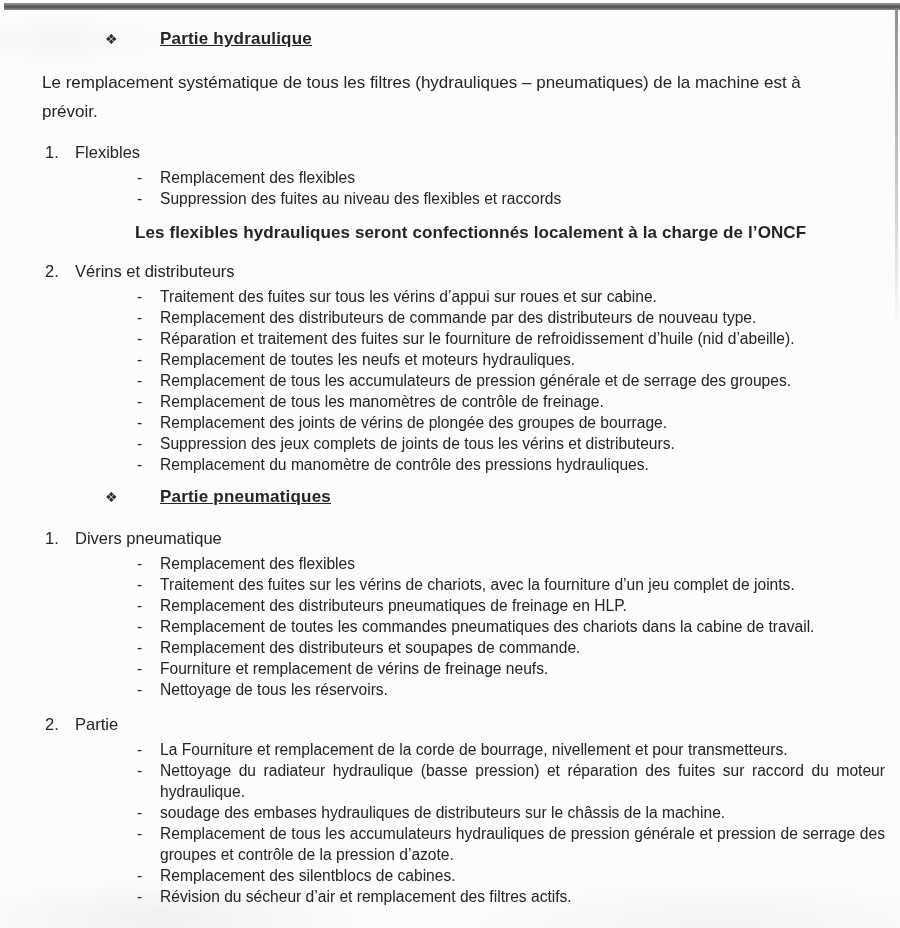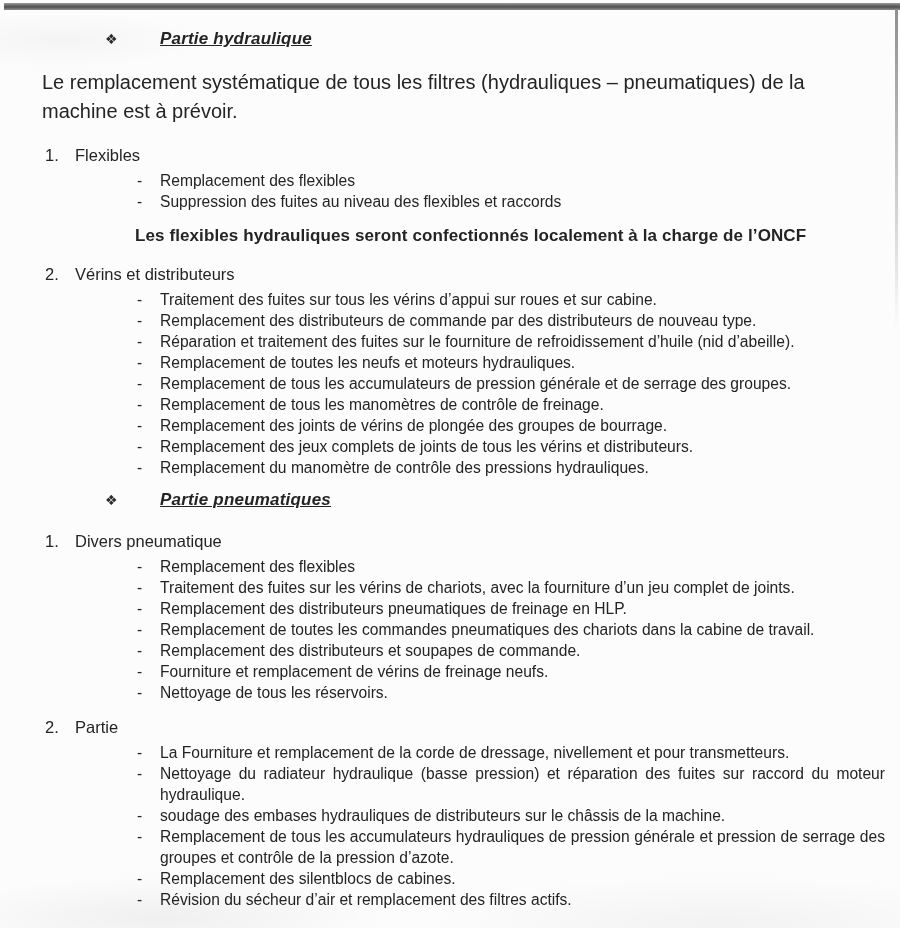--- a/index.html
+++ b/index.html
@@ -36,29 +36,28 @@
     margin-left:63px;
     font-size:17px;font-weight:bold;
   }
   .part-heading .diamond{
     width:55px;flex:0 0 55px;
     font-size:14px;font-weight:normal;color:#2b2b2b;
   }
   .part-heading .part-title{
     text-decoration:underline;
     letter-spacing:0.2px;
-    font-style:italic;
   }
   .ph1{margin-top:19px;}
   .ph2{margin-top:12px;}
   
   .intro{
     margin-top:19px;
     width:798px;
-    font-size:20px;line-height:29px;
+    font-size:17px;line-height:29px;
   }
   
   .num-heading{
     display:flex;align-items:baseline;
     margin-left:3px;
     font-size:16.5px;
   }
   .num-heading .num{width:30px;flex:0 0 30px;}
   .num-heading .num-title{}
   .nh-s1{margin-top:13px;}
@@ -145,21 +144,21 @@
       <div class="li">
         <span class="dash">-</span>
         <span class="li-text">Remplacement de tous les manomètres de contrôle de freinage.</span>
       </div>
       <div class="li">
         <span class="dash">-</span>
         <span class="li-text">Remplacement des joints de vérins de plongée des groupes de bourrage.</span>
       </div>
       <div class="li">
         <span class="dash">-</span>
-        <span class="li-text">Remplacement des jeux complets de joints de tous les vérins et distributeurs.</span>
+        <span class="li-text">Suppression des jeux complets de joints de tous les vérins et distributeurs.</span>
       </div>
       <div class="li">
         <span class="dash">-</span>
         <span class="li-text">Remplacement du manomètre de contrôle des pressions hydrauliques.</span>
       </div>
     </div>
 
     <div class="part-heading ph2">
       <span class="diamond">❖</span>
       <span class="part-title">Partie pneumatiques</span>
@@ -200,21 +199,21 @@
       </div>
     </div>
 
     <div class="num-heading nh-s4">
       <span class="num">2.</span>
       <span class="num-title">Partie</span>
     </div>
     <div class="dash-list">
       <div class="li">
         <span class="dash">-</span>
-        <span class="li-text">La Fourniture et remplacement de la corde de dressage, nivellement et pour transmetteurs.</span>
+        <span class="li-text">La Fourniture et remplacement de la corde de bourrage, nivellement et pour transmetteurs.</span>
       </div>
       <div class="li">
         <span class="dash">-</span>
         <span class="li-text">Nettoyage du radiateur hydraulique (basse pression) et réparation des fuites sur raccord du moteur hydraulique.</span>
       </div>
       <div class="li">
         <span class="dash">-</span>
         <span class="li-text">soudage des embases hydrauliques de distributeurs sur le châssis de la machine.</span>
       </div>
       <div class="li">

